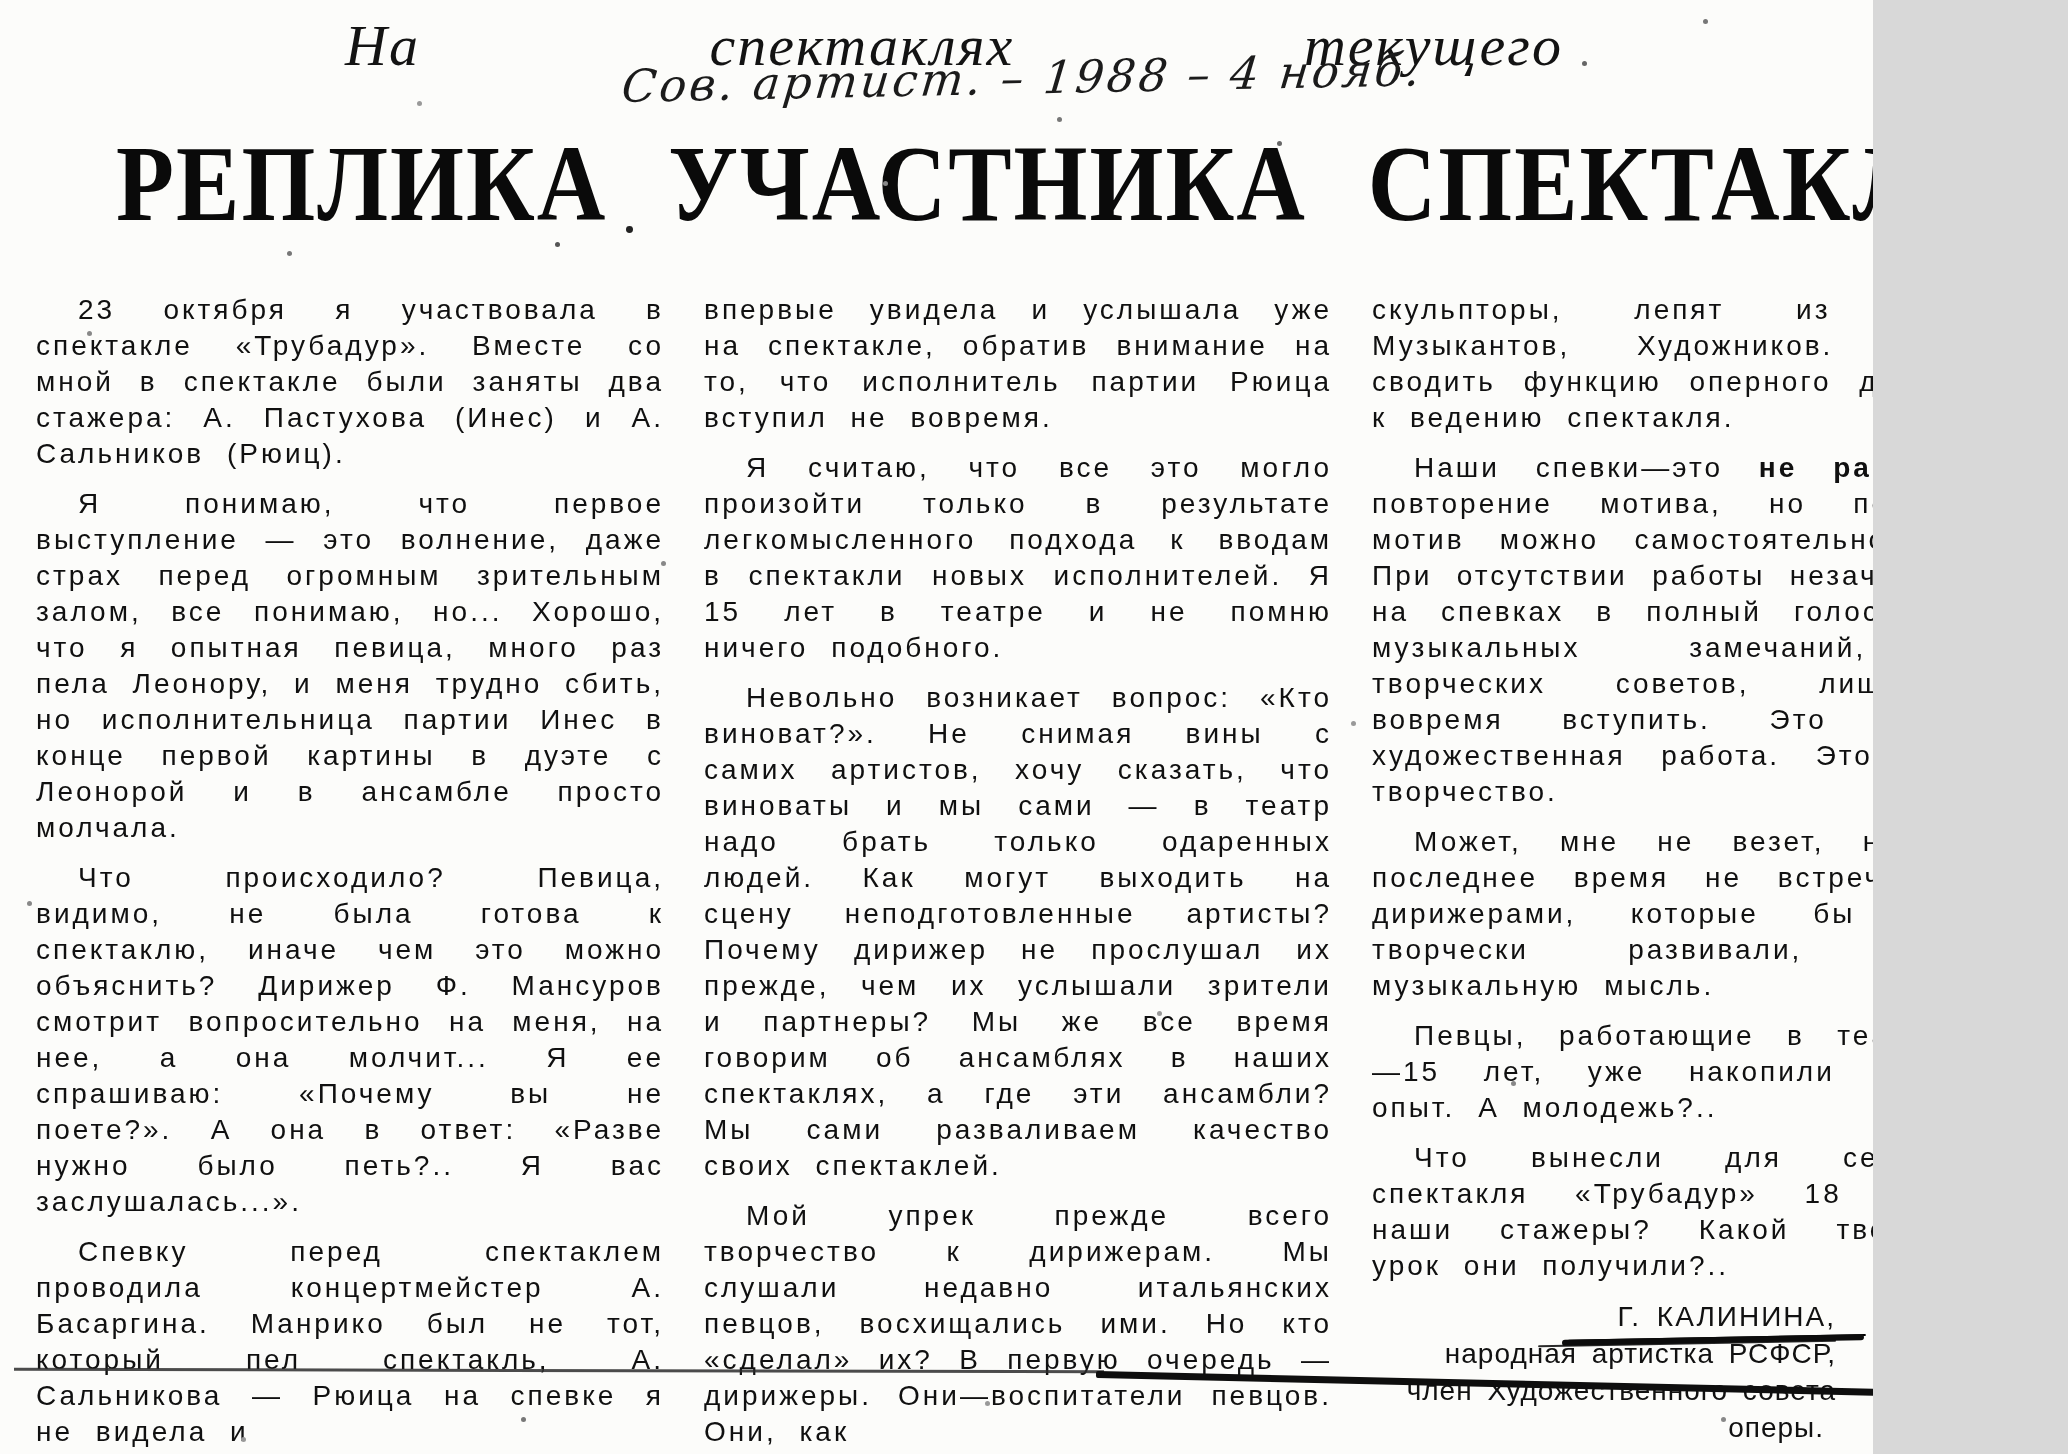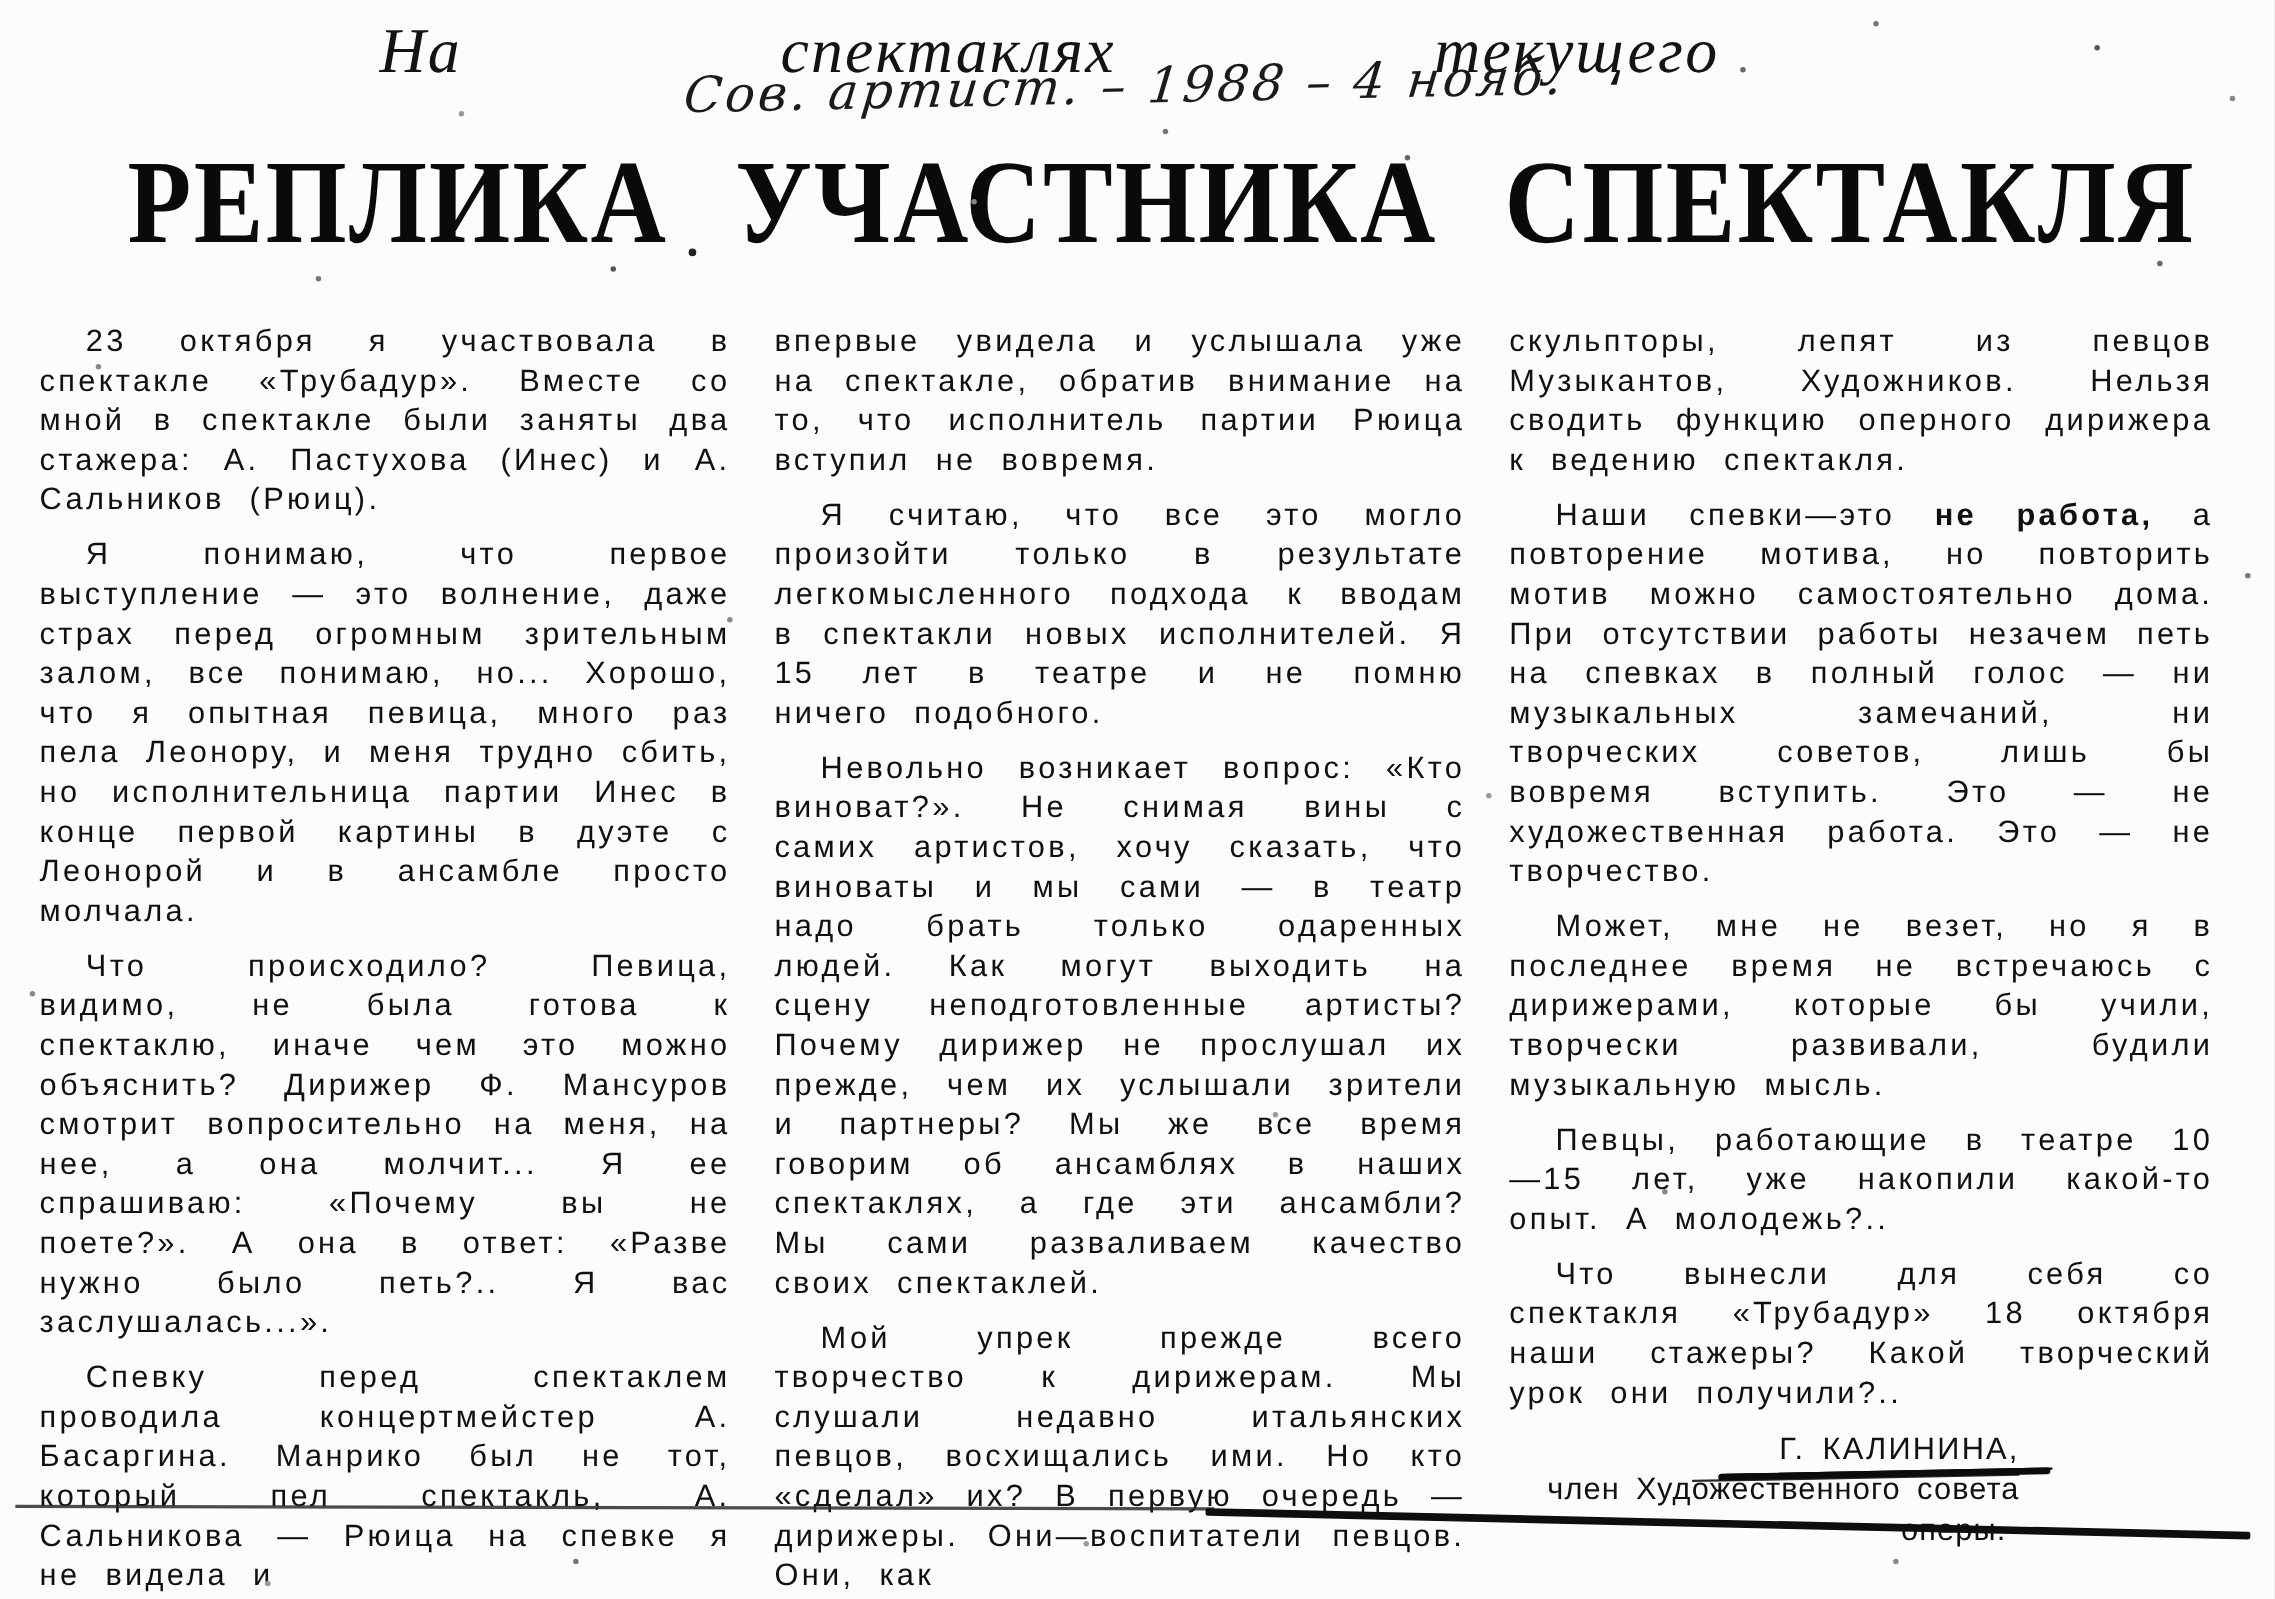--- a/index.html
+++ b/index.html
@@ -1,18 +1,18 @@
 <!DOCTYPE html>
 <html lang="ru"><head>
 <meta charset="utf-8">
 <style>
   html,body{margin:0;padding:0;background:#d8d8d8;}
   .page{
     position:relative;
-    width:2068px;height:1454px;
+    width:1873px;height:1454px;
     background:#fcfcfa;
     overflow:hidden;
     font-family:"Liberation Sans",sans-serif;
     color:#111;
   }
   
   .kicker{
     position:absolute;left:345px;top:6px;width:1218px;
     display:flex;justify-content:space-between;
     font-family:"Liberation Serif",serif;
@@ -154,20 +154,21 @@
       <p><span>Наши спевки—это </span><b>не работа,</b><span> а повторение мотива, но повторить мотив можно самостоятельно дома. При отсутствии работы незачем петь на спевках в полный голос — ни музыкальных замечаний, ни творческих советов, лишь бы вовремя вступить. Это — не художественная работа. Это — не творчество.</span></p>
       <p>Может, мне не везет, но я в последнее время не встречаюсь с дирижерами, которые бы учили, творчески развивали, будили музыкальную мысль.</p>
       <p>Певцы, работающие в театре 10 —15 лет, уже накопили какой-то опыт. А молодежь?..</p>
       <p>Что вынесли для себя со спектакля «Трубадур» 18 октября наши стажеры? Какой творческий урок они получили?..</p>
 
       <div class="signature">
         <div class="sig-line sig-name">
           <span>Г. КАЛИНИНА,</span>
           <span class="sig-underline"></span>
         </div>
+        <div class="sig-line">народная артистка РСФСР,</div>
         <div class="sig-line">член Художественного совета</div>
         <div class="sig-line sig-opera">оперы.</div>
       </div>
     </div>
 
   </div>
 
   <div class="tear-left"></div>
   <div class="tear-right"></div>
   <div class="speckles"></div>

